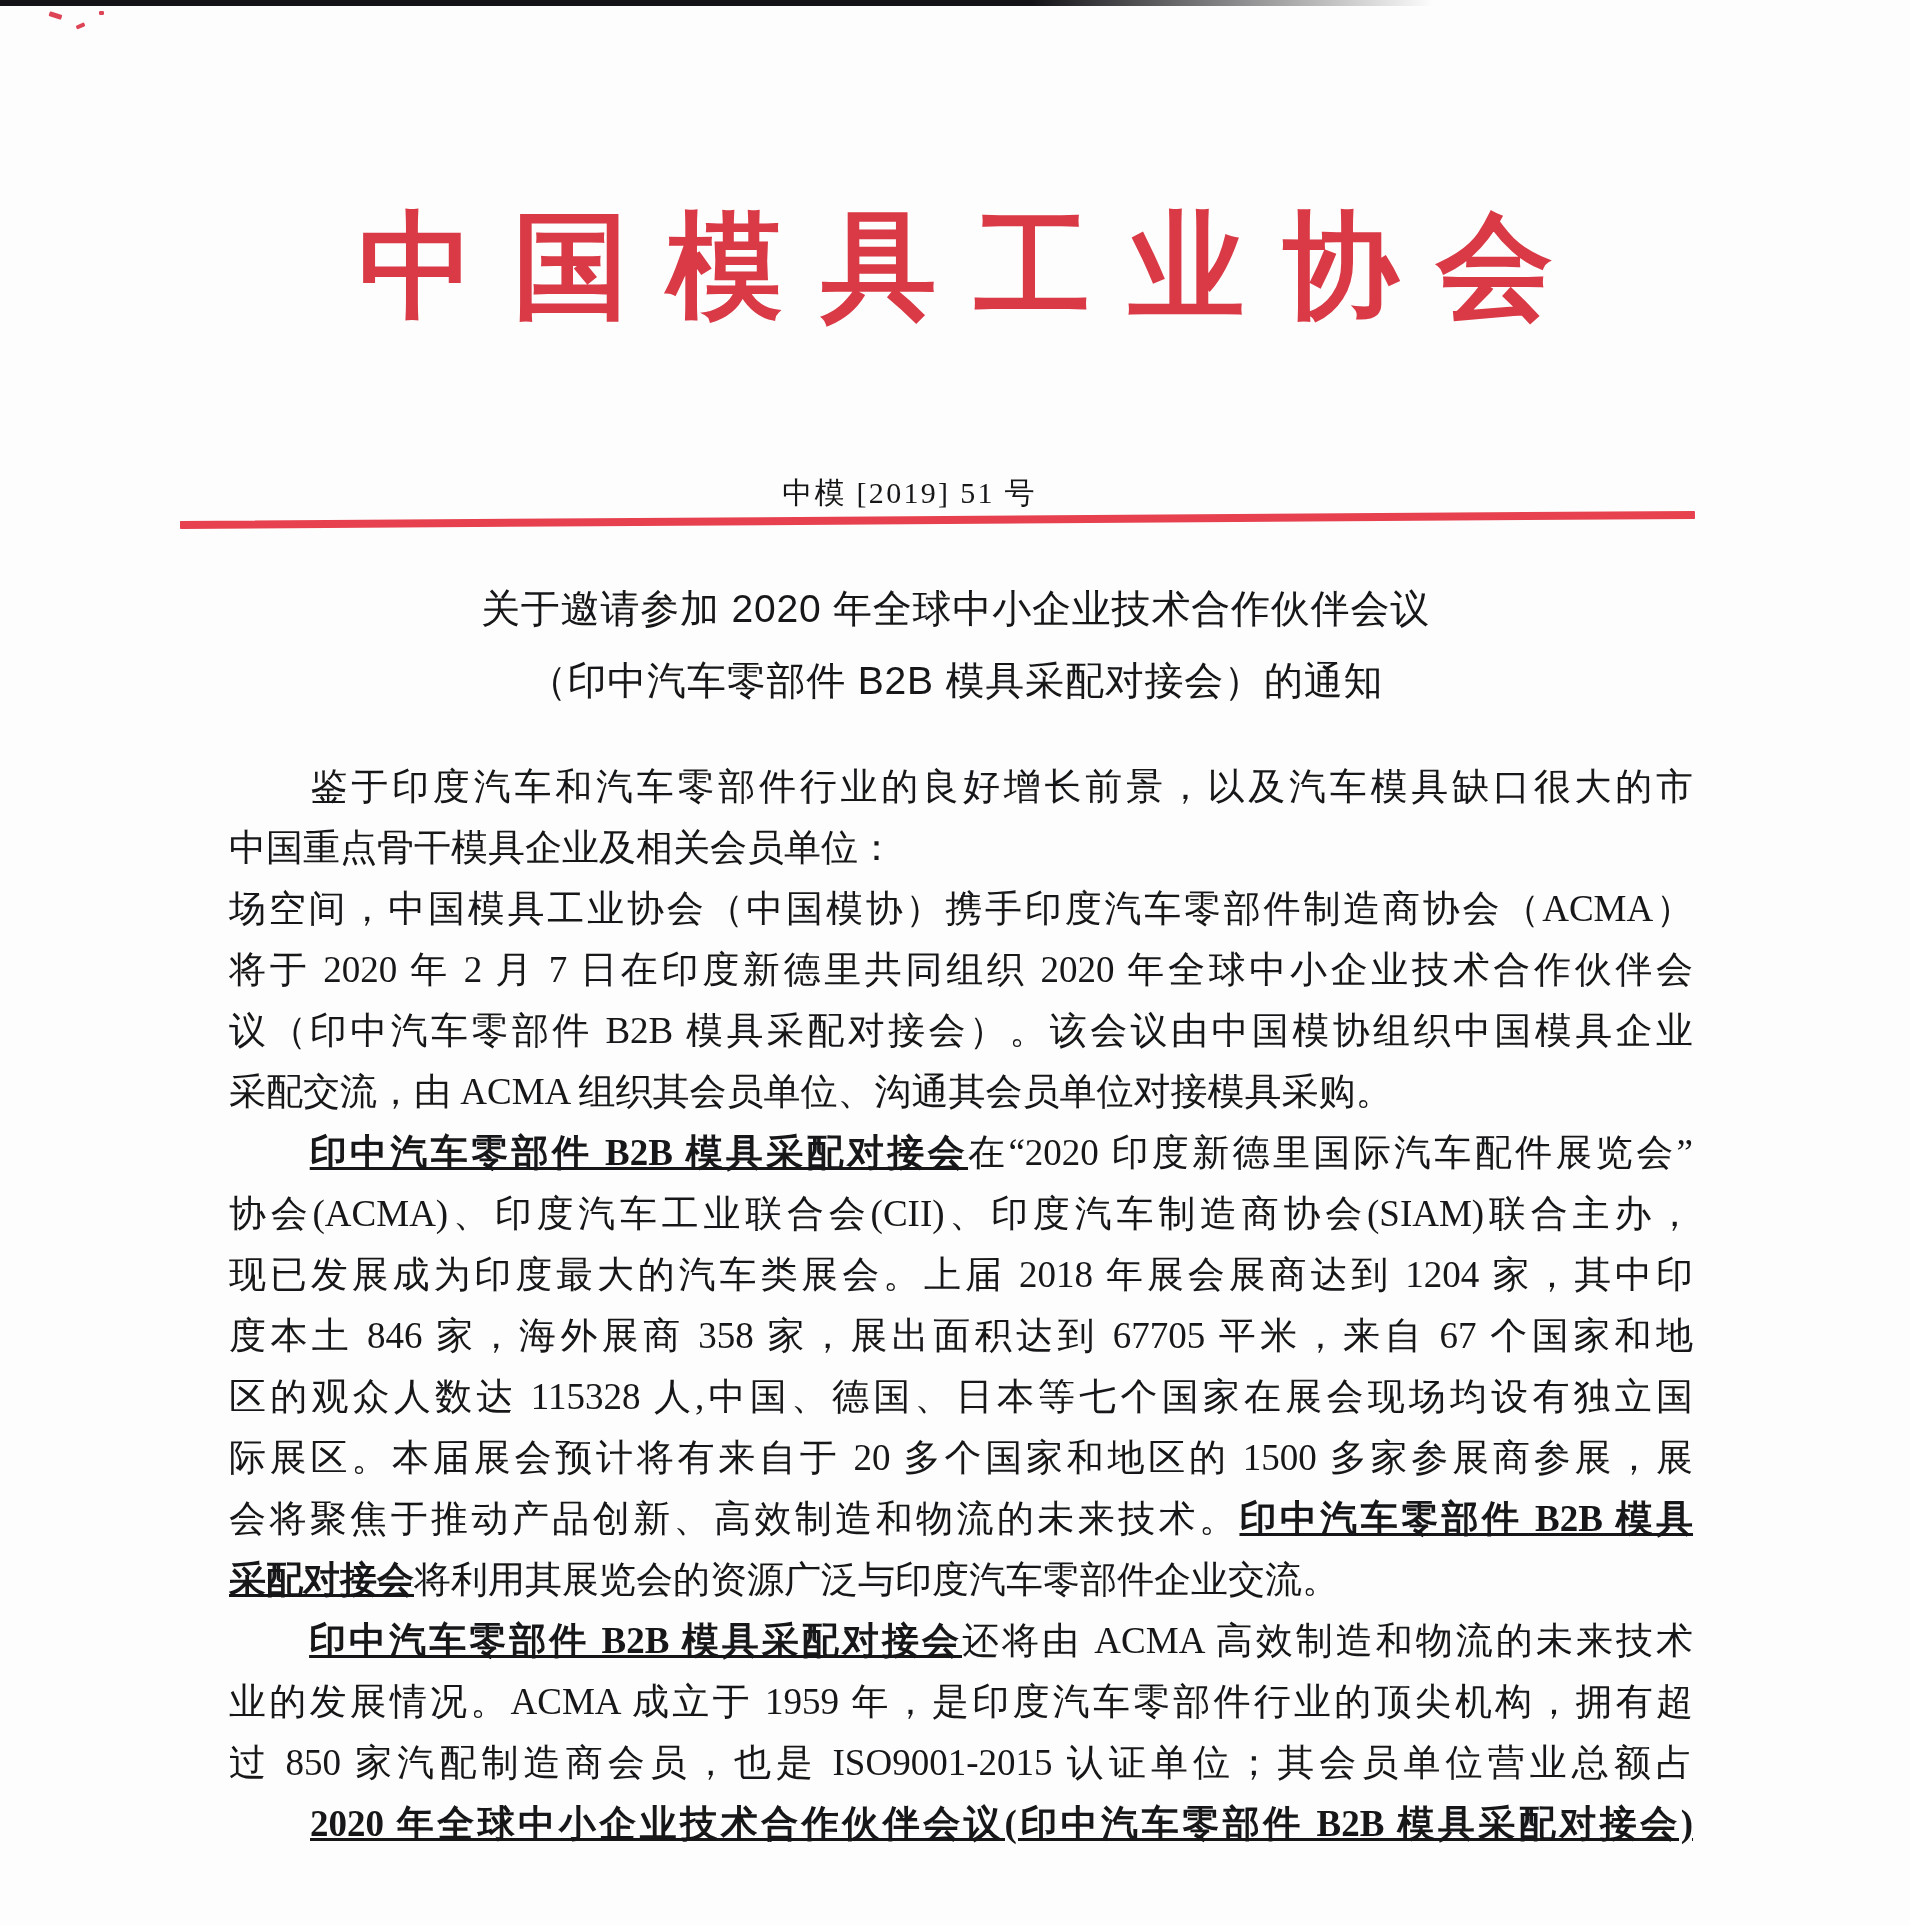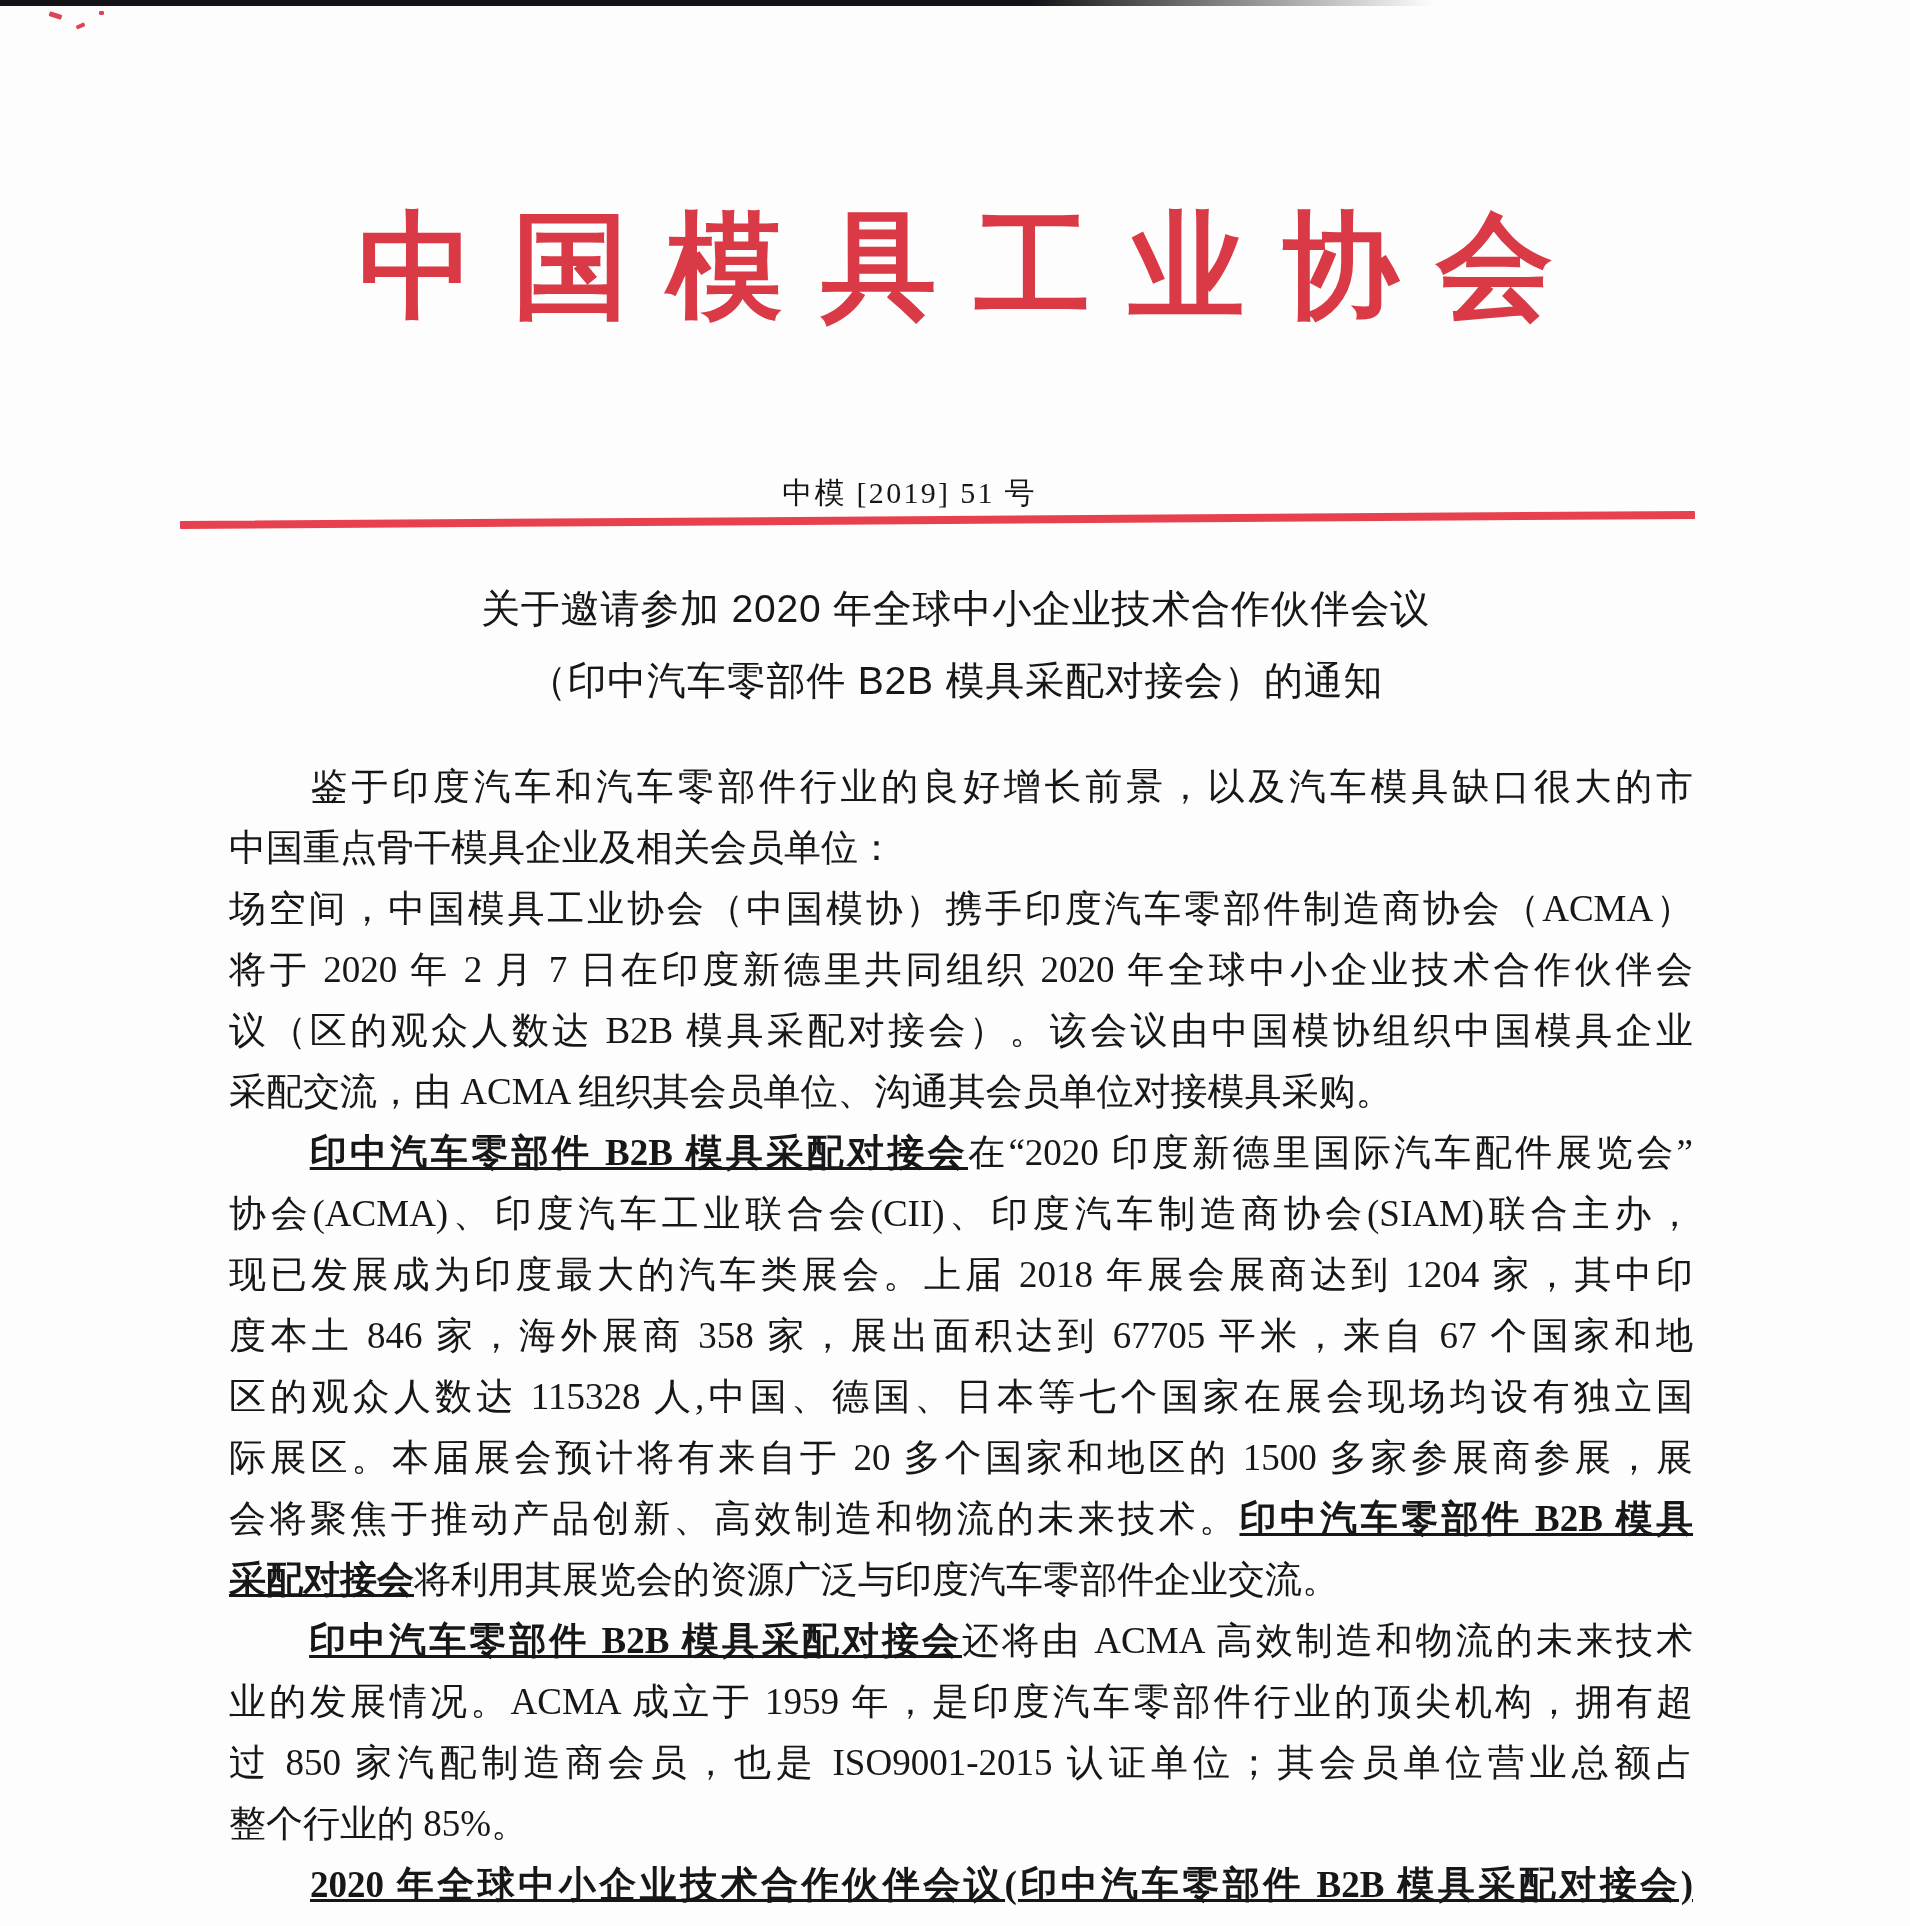--- a/index.html
+++ b/index.html
@@ -59,31 +59,30 @@
   <div class="heading">
     <div>关于邀请参加 2020 年全球中小企业技术合作伙伴会议</div>
     <div>（印中汽车零部件 B2B 模具采配对接会）的通知</div>
   </div>
 
   <div class="body-text" id="body-text">
       <div class="line just"><span class="seg">　　鉴于印度汽车和汽车零部件行业的良好增长前景，以及汽车模具缺口很大的市</span></div>
       <div class="line"><span class="seg">中国重点骨干模具企业及相关会员单位：</span></div>
       <div class="line just"><span class="seg">场空间，中国模具工业协会（中国模协）携手印度汽车零部件制造商协会（ACMA）</span></div>
       <div class="line just"><span class="seg">将于 2020 年 2 月 7 日在印度新德里共同组织 2020 年全球中小企业技术合作伙伴会</span></div>
-      <div class="line just"><span class="seg">议（区的观众人数达 B2B 模具采配对接会）。该会议由中国模协组织中国模具企业</span></div>
+      <div class="line just"><span class="seg">议（印中汽车零部件 B2B 模具采配对接会）。该会议由中国模协组织中国模具企业</span></div>
       <div class="line"><span class="seg">采配交流，由 ACMA 组织其会员单位、沟通其会员单位对接模具采购。</span></div>
       <div class="line just"><span class="seg">　　</span><span class="seg b">印中汽车零部件 B2B 模具采配对接会</span><span class="seg">在“2020 印度新德里国际汽车配件展览会”</span></div>
       <div class="line just"><span class="seg">协会(ACMA)、印度汽车工业联合会(CII)、印度汽车制造商协会(SIAM)联合主办，</span></div>
       <div class="line just"><span class="seg">现已发展成为印度最大的汽车类展会。上届 2018 年展会展商达到 1204 家，其中印</span></div>
       <div class="line just"><span class="seg">度本土 846 家，海外展商 358 家，展出面积达到 67705 平米，来自 67 个国家和地</span></div>
       <div class="line just"><span class="seg">区的观众人数达 115328 人,中国、德国、日本等七个国家在展会现场均设有独立国</span></div>
       <div class="line just"><span class="seg">际展区。本届展会预计将有来自于 20 多个国家和地区的 1500 多家参展商参展，展</span></div>
       <div class="line just"><span class="seg">会将聚焦于推动产品创新、高效制造和物流的未来技术。</span><span class="seg b">印中汽车零部件 B2B 模具</span></div>
       <div class="line"><span class="seg b">采配对接会</span><span class="seg">将利用其展览会的资源广泛与印度汽车零部件企业交流。</span></div>
       <div class="line just"><span class="seg">　　</span><span class="seg b">印中汽车零部件 B2B 模具采配对接会</span><span class="seg">还将由 ACMA 高效制造和物流的未来技术</span></div>
       <div class="line just"><span class="seg">业的发展情况。ACMA 成立于 1959 年，是印度汽车零部件行业的顶尖机构，拥有超</span></div>
       <div class="line just"><span class="seg">过 850 家汽配制造商会员，也是 ISO9001-2015 认证单位；其会员单位营业总额占</span></div>
-      <div class="line"><span class="seg">整个行业的 85%。</span></div>
       <div class="line just"><span class="seg">　　</span><span class="seg b">2020 年全球中小企业技术合作伙伴会议(印中汽车零部件 B2B 模具采配对接会)</span></div>
     </div>
 
 </div>
 
 
 </body></html>

